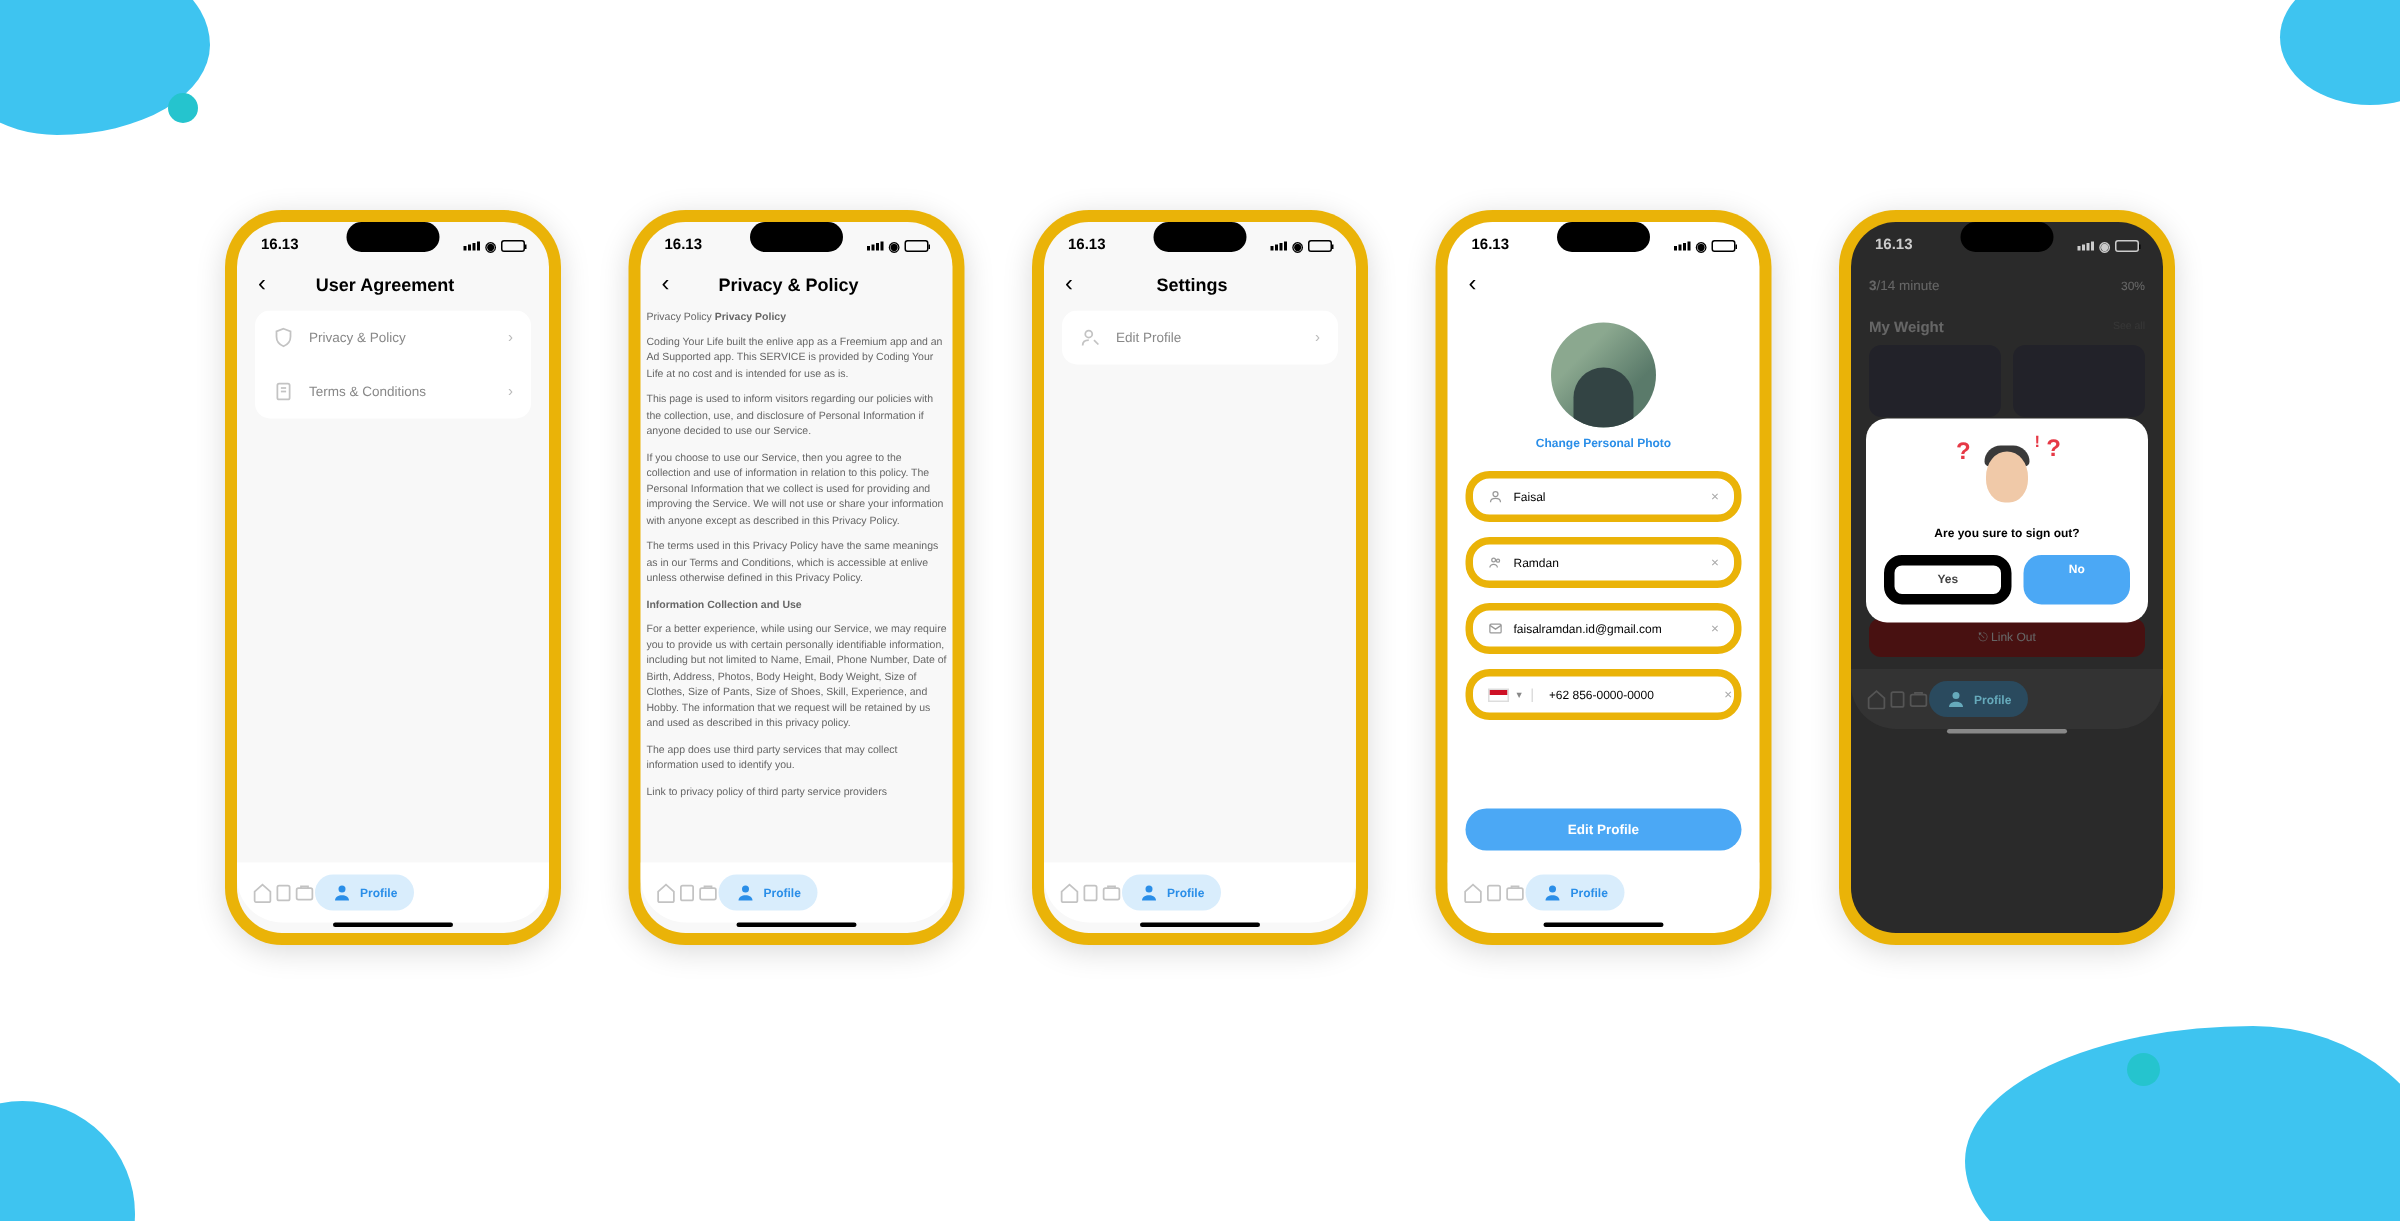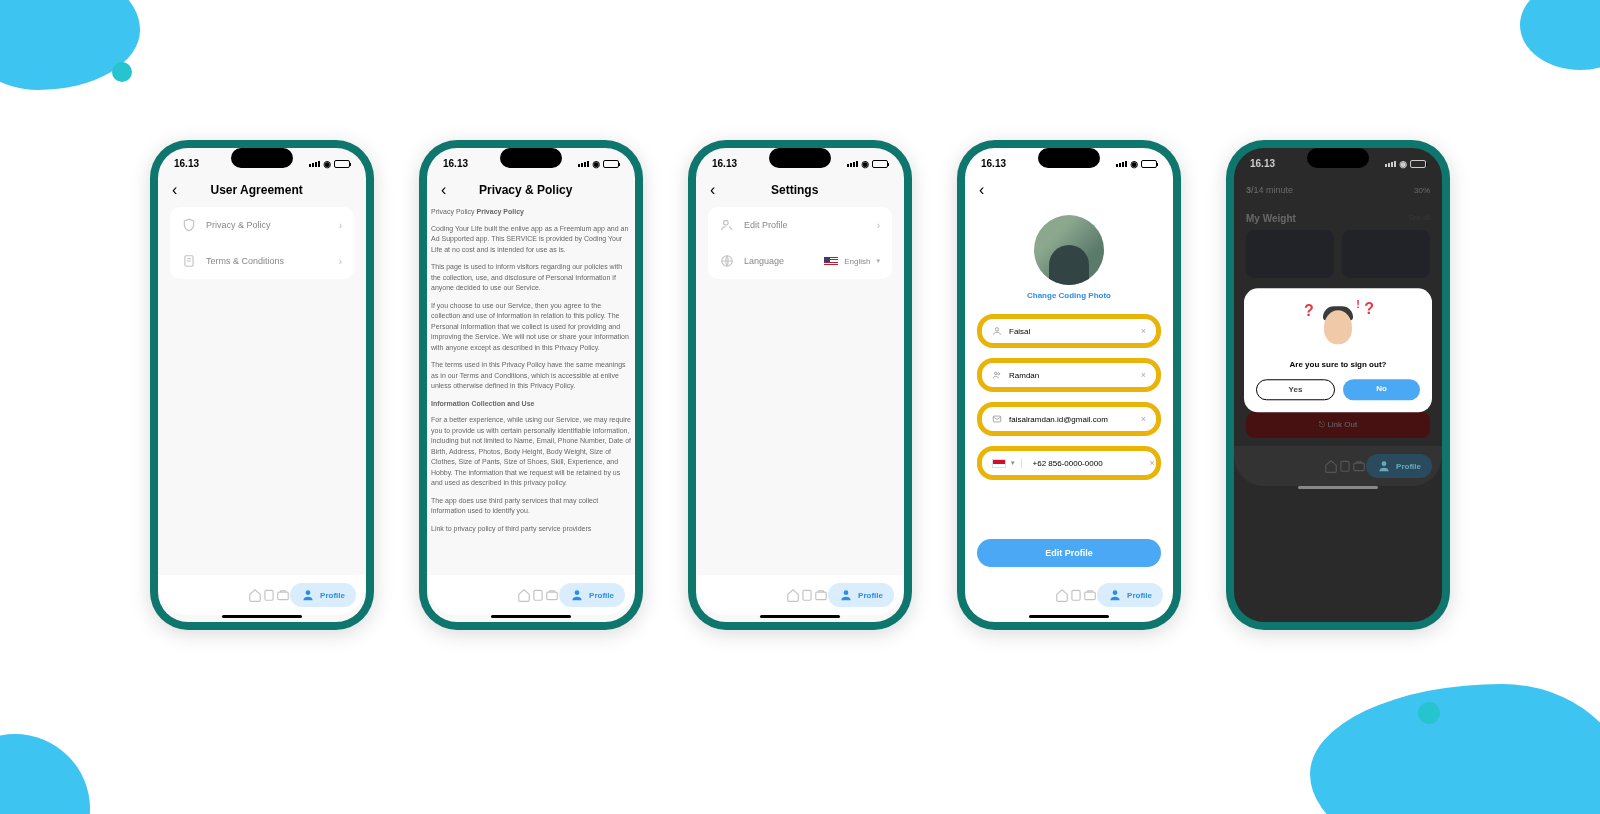--- a/index.html
+++ b/index.html
@@ -5,21 +5,21 @@
 *{box-sizing:border-box;margin:0;padding:0;font-family:-apple-system,BlinkMacSystemFont,'Segoe UI',sans-serif;}
 body{width:1600px;height:814px;background:#fff;position:relative;overflow:hidden;}
 .blob{position:absolute;}
 .blob-tl{top:-30px;left:-30px;width:170px;height:120px;background:#3ec4f0;border-radius:50% 50% 60% 40%/60% 50% 50% 40%;}
 .dot-tl{top:62px;left:112px;width:20px;height:20px;background:#25c4ce;border-radius:50%;}
 .blob-tr{top:-20px;right:-40px;width:120px;height:90px;background:#3ec4f0;border-radius:50%;}
 .blob-br{bottom:-50px;right:-30px;width:320px;height:180px;background:#3ec4f0;border-radius:60% 40% 50% 50%/50% 60% 40% 50%;}
 .dot-br{bottom:90px;right:160px;width:22px;height:22px;background:#25c4ce;border-radius:50%;}
 .blob-bl{bottom:-70px;left:-60px;width:150px;height:150px;background:#3ec4f0;border-radius:50%;}
 .phones{position:absolute;top:140px;left:0;right:0;display:flex;justify-content:center;gap:45px;}
-.phone{width:224px;height:490px;background:#0f766e;border-radius:38px;padding:8px;position:relative;box-shadow:0 4px 20px rgba(0,0,0,.15);}
+.phone{width:224px;height:490px;background:#eab308;border-radius:38px;padding:8px;position:relative;box-shadow:0 4px 20px rgba(0,0,0,.15);}
 .screen{width:100%;height:100%;background:#f8f8f8;border-radius:30px;overflow:hidden;position:relative;display:flex;flex-direction:column;}
 .screen.white{background:#fff;}
 .notch{position:absolute;top:8px;left:50%;transform:translateX(-50%);width:62px;height:20px;background:#000;border-radius:12px;z-index:10;}
 .status{display:flex;justify-content:space-between;align-items:center;padding:10px 16px 4px;font-size:10px;font-weight:700;}
 .status-right{display:flex;gap:3px;align-items:center;font-size:8px;}
 .sig{display:inline-flex;gap:1px;align-items:flex-end;}
 .sig span{width:2px;background:#000;}
 .sig span:nth-child(1){height:3px}.sig span:nth-child(2){height:4px}.sig span:nth-child(3){height:5px}.sig span:nth-child(4){height:6px}
 .wifi{font-size:9px;}
 .batt{width:16px;height:8px;border:1px solid #000;border-radius:2px;position:relative;}
@@ -45,21 +45,21 @@
 .flag-id{width:14px;height:9px;background:linear-gradient(#ce1126 50%,#fff 50%);border:0.5px solid #ddd;}
 .avatar{width:70px;height:70px;border-radius:50%;background:linear-gradient(135deg,#8ba88f 30%,#5a7a6a 70%);margin:8px auto 6px;position:relative;overflow:hidden;}
 .avatar::after{content:'';position:absolute;bottom:0;left:50%;transform:translateX(-50%);width:40px;height:40px;background:#344;border-radius:50% 50% 0 0;}
 .change-photo{text-align:center;font-size:8px;color:#2a8ee8;font-weight:600;margin-bottom:14px;}
 .input{border:5px solid #eab308;border-radius:16px;padding:7px 10px;display:flex;align-items:center;gap:7px;margin-bottom:10px;font-size:8px;}
 .input-icon{width:10px;opacity:.6;flex-shrink:0;}
 .input input{border:none;outline:none;flex:1;font-size:8px;background:transparent;}
 .clear{color:#aaa;cursor:pointer;font-size:9px;}
 .phone-sel{display:flex;gap:5px;padding-right:6px;border-right:1px solid #ddd;margin-right:4px;align-items:center;}
 .btn-primary{background:#4ba8f5;color:#fff;border-radius:18px;padding:9px;text-align:center;font-size:9px;font-weight:600;margin:0 12px 8px;}
-.bottom-nav{display:flex;align-items:center;justify-content:flex-end;padding:8px 10px;background:#fff;border-radius:0 0 30px 30px;}
+.bottom-nav{display:flex;align-items:center;justify-content:flex-start;padding:8px 10px;background:#fff;border-radius:0 0 30px 30px;}
 .nav-icon{width:14px;height:14px;opacity:.5;}
 .nav-pill{background:#d9edfc;border-radius:14px;padding:5px 11px;display:flex;align-items:center;gap:5px;font-size:8px;color:#2a8ee8;font-weight:600;}
 .nav-pill .nav-icon{opacity:1;}
 .home-ind{width:80px;height:3px;background:#000;border-radius:3px;margin:0 auto 4px;}
 .bg-content{filter:brightness(.4);padding:8px 12px;color:#fff;font-size:8px;}
 .progress-row{display:flex;align-items:center;gap:6px;margin:4px 0 10px;}
 .prog-text{font-size:9px;}
 .sec-title{font-weight:700;font-size:10px;margin:8px 0 6px;}
 .thumbs{display:flex;gap:8px;}
 .thumb{flex:1;height:48px;background:#556;border-radius:8px;}
@@ -67,21 +67,21 @@
 .signout{background:#b32b2b;border-radius:8px;padding:8px;text-align:center;color:#fff;font-size:8px;margin-top:6px;}
 .modal{position:absolute;top:50%;left:50%;transform:translate(-50%,-78%);width:188px;background:#fff;border-radius:14px;padding:14px 12px 12px;z-index:10;text-align:center;}
 .modal-illus{width:60px;height:50px;margin:0 auto 8px;position:relative;}
 .head{width:28px;height:34px;background:#f0c9a8;border-radius:50% 50% 45% 45%;position:absolute;left:16px;top:8px;}
 .hair{width:30px;height:14px;background:#3a3a3a;border-radius:14px 14px 4px 4px;position:absolute;left:15px;top:4px;}
 .q{position:absolute;color:#e63946;font-size:16px;font-weight:800;}
 .q1{left:-4px;top:0}.q2{right:-6px;top:-2px}.ex{right:8px;top:-4px;font-size:11px;color:#e63946;position:absolute;font-weight:800;}
 .modal-text{font-size:8px;font-weight:600;margin-bottom:10px;}
 .modal-btns{display:flex;gap:8px;}
 .mbtn{flex:1;padding:5px;border-radius:12px;font-size:8px;font-weight:600;cursor:pointer;}
-.mbtn.yes{background:#fff;border:1px solid #000000;color:#444;}
+.mbtn.yes{background:#fff;border:7px solid #000000;color:#444;}
 .mbtn.no{background:#4ba8f5;color:#fff;}
 svg{display:block}
 </style>
 </head>
 <body>
 
 <div class="blob blob-tl"></div>
 <div class="blob dot-tl"></div>
 <div class="blob blob-tr"></div>
 <div class="blob blob-br"></div>
@@ -231,32 +231,20 @@
       <div class="card">
         <div class="row">
           <svg class="row-icon" viewBox="0 0 24 24" fill="none" stroke="#888" stroke-width="2">
                 <circle cx="10" cy="8" r="4"></circle>
                 <path d="M3 21c0-4 3-6 7-6"></path>
                 <path d="M16 15l5 5"></path>
               </svg>
           <span class="row-label">Edit Profile</span>
           <span class="chev">›</span>
         </div>
-        <div class="row">
-          <svg class="row-icon" viewBox="0 0 24 24" fill="none" stroke="#888" stroke-width="2">
-                <circle cx="12" cy="12" r="9"></circle>
-                <path d="M3 12h18M12 3c2.5 3 2.5 15 0 18M12 3c-2.5 3-2.5 15 0 18"></path>
-              </svg>
-          <span class="row-label">Language</span>
-          <div class="lang-row">
-            <span class="flag-us"></span>
-            <span>English</span>
-            <span style="font-size:7px;color:#aaa">▾</span>
-          </div>
-        </div>
       </div>
     </div>
     <div class="bottom-nav">
       <svg class="nav-icon" viewBox="0 0 24 24" fill="none" stroke="#888" stroke-width="2">
             <path d="M3 11l9-8 9 8v10a2 2 0 01-2 2H5a2 2 0 01-2-2V11z"></path>
           </svg>
       <svg class="nav-icon" viewBox="0 0 24 24" fill="none" stroke="#888" stroke-width="2">
             <rect x="5" y="4" width="14" height="17" rx="2"></rect>
           </svg>
       <svg class="nav-icon" viewBox="0 0 24 24" fill="none" stroke="#888" stroke-width="2">
@@ -289,21 +277,21 @@
             </span>
             <span class="wifi">◉</span>
             <span class="batt"><span class="batt-fill"></span></span>
           </span>
     </div>
     <div class="header">
           <span class="back">‹</span>
         </div>
     <div class="content" style="display:flex;flex-direction:column;">
       <div class="avatar"></div>
-      <div class="change-photo">Change Coding Photo</div>
+      <div class="change-photo">Change Personal Photo</div>
       <div class="input">
         <svg class="input-icon" viewBox="0 0 24 24" fill="none" stroke="#555" stroke-width="2">
               <circle cx="12" cy="8" r="4"></circle>
               <path d="M4 21c0-4 4-6 8-6s8 2 8 6"></path>
             </svg>
         <input value="Faisal" style="">
         <span class="clear">×</span>
       </div>
       <div class="input">
         <svg class="input-icon" viewBox="0 0 24 24" fill="none" stroke="#555" stroke-width="2">

